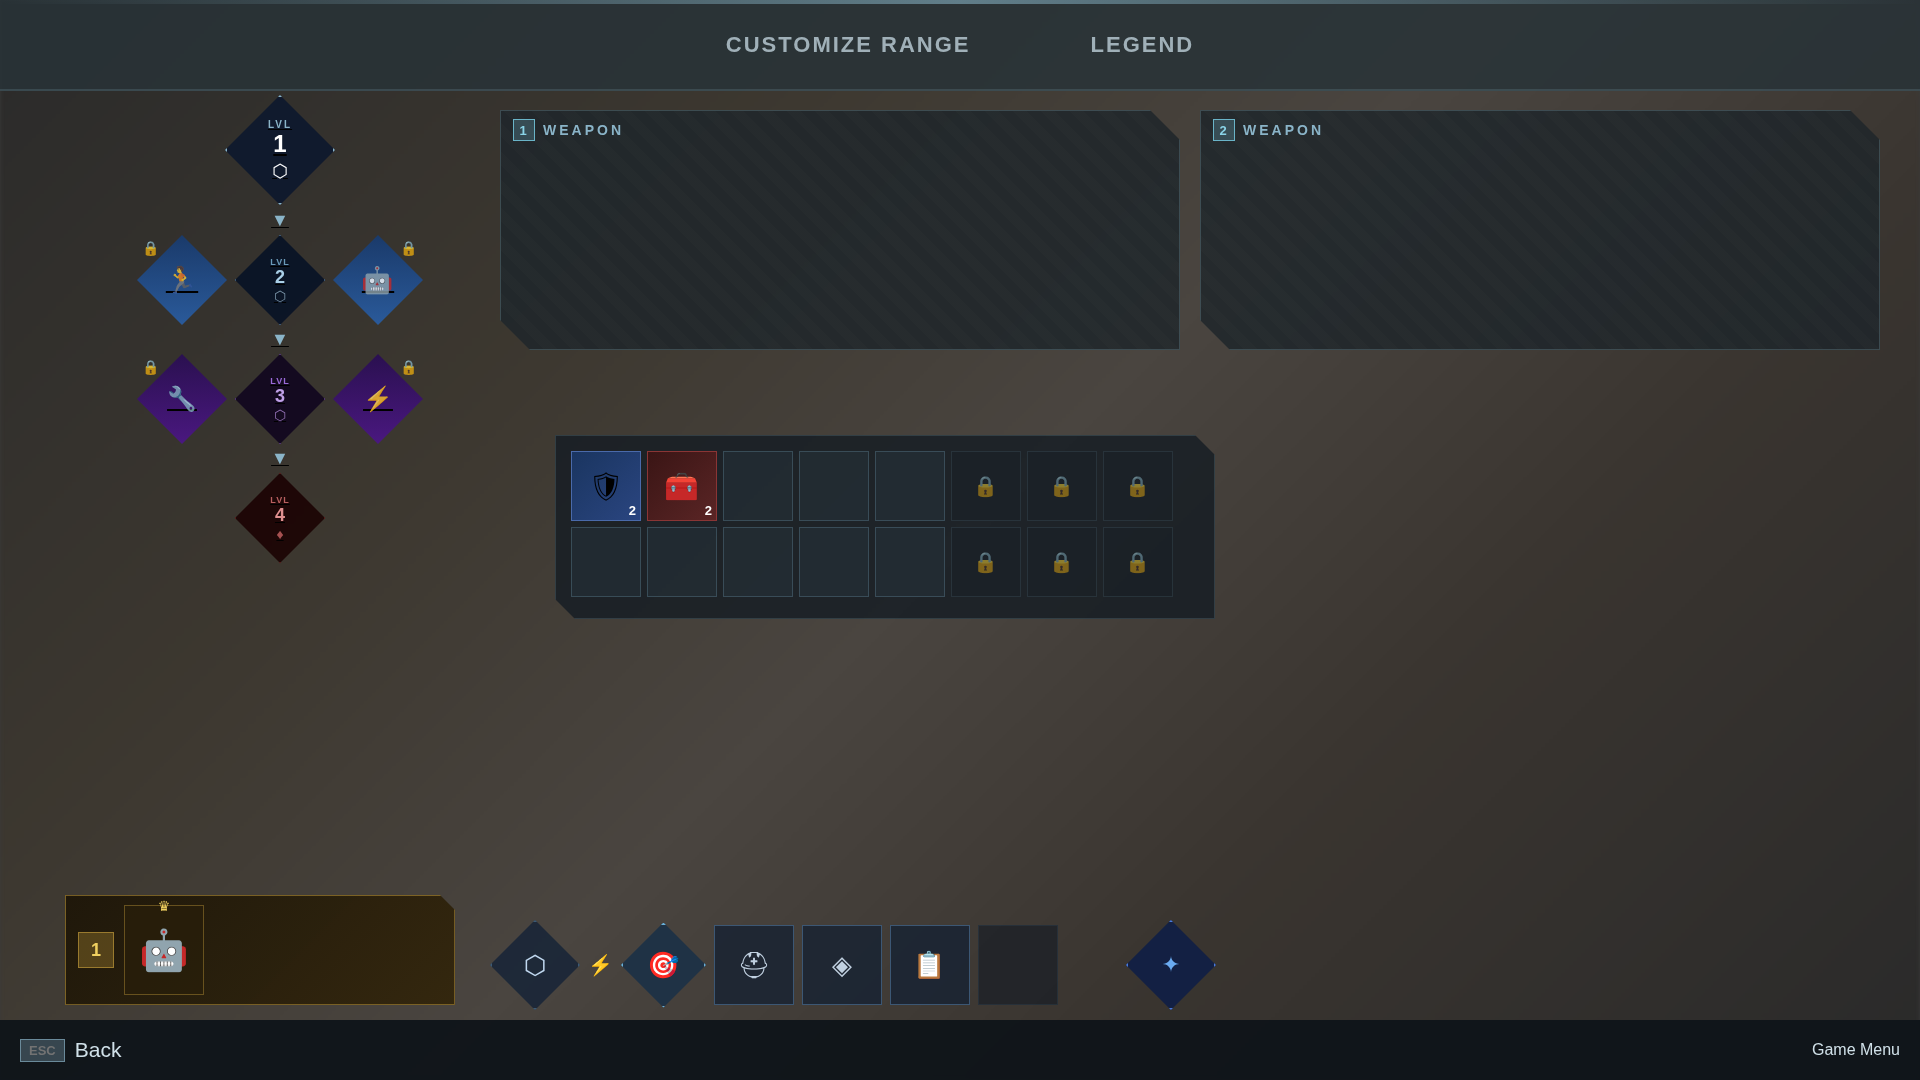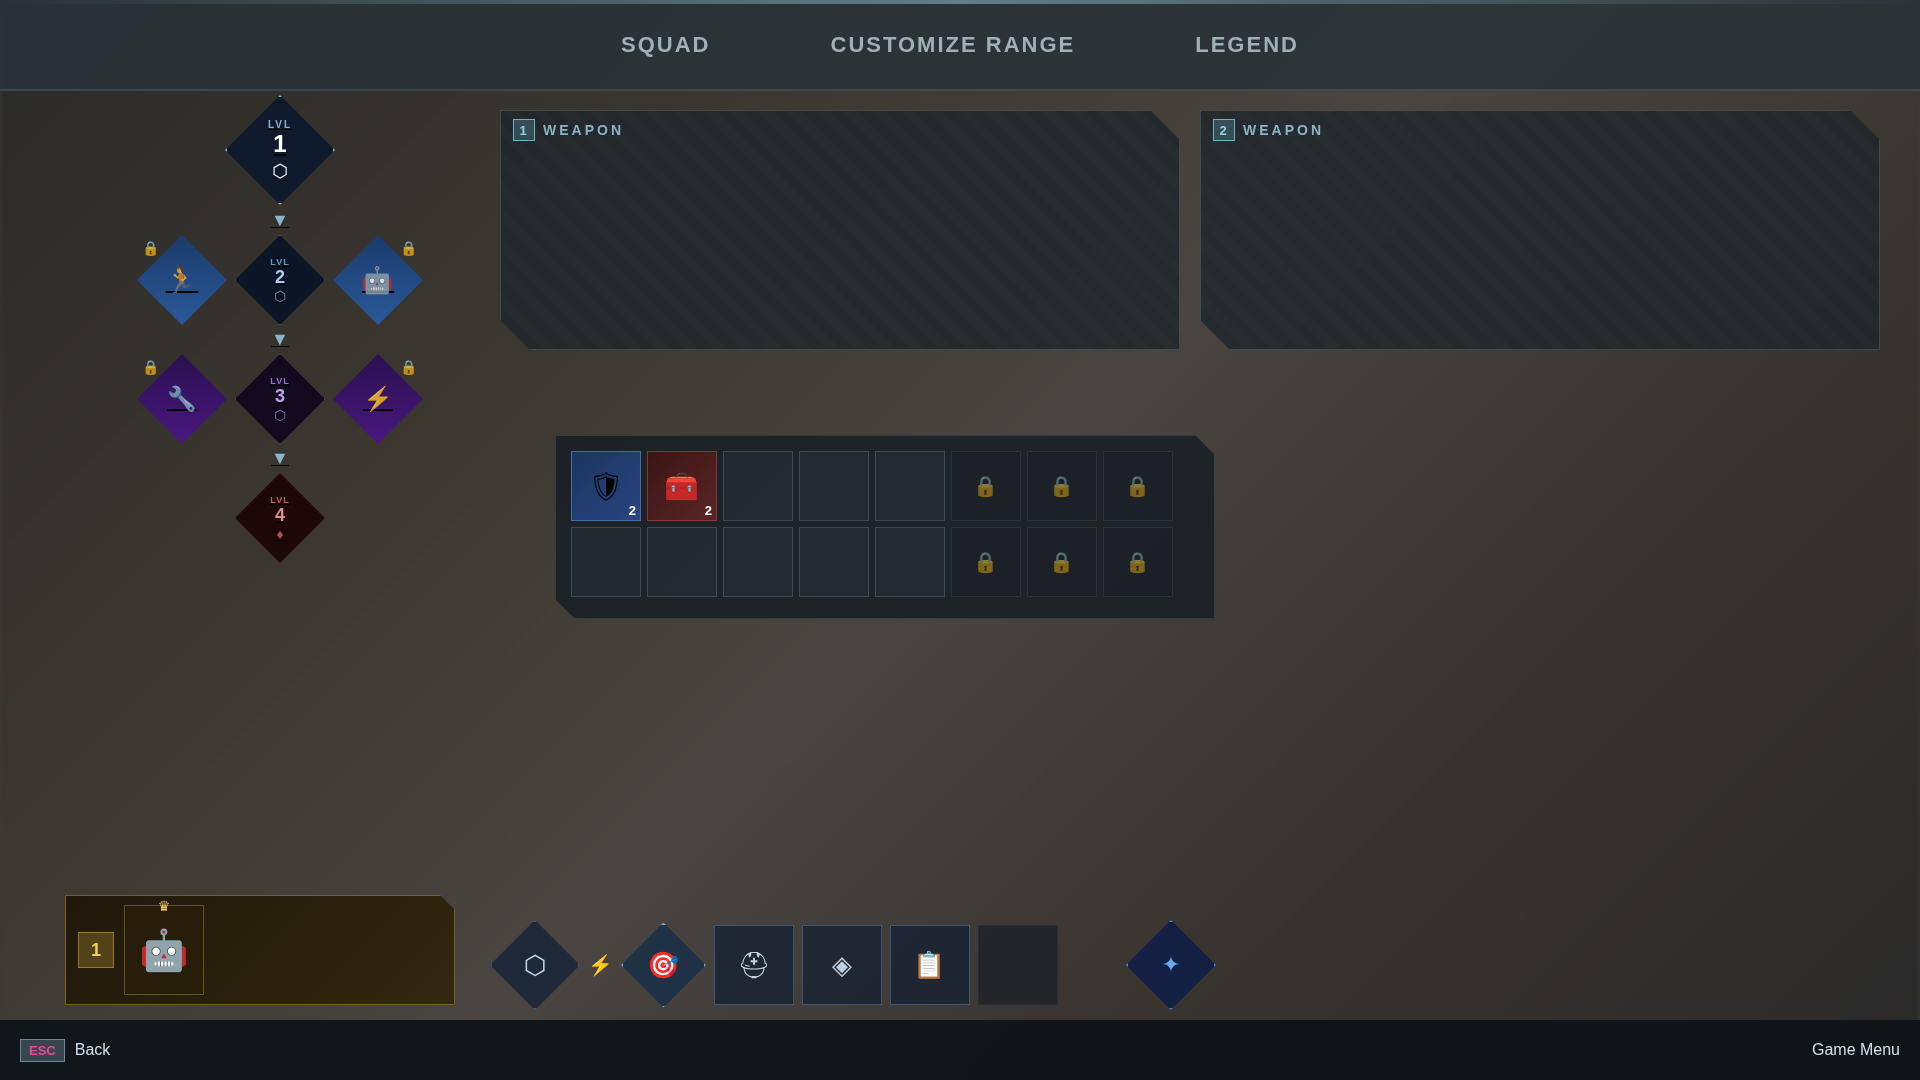--- a/index.html
+++ b/index.html
@@ -251,28 +251,28 @@
       display: flex;
       align-items: center;
       gap: 10px;
       cursor: pointer;
     }
 
     .esc-key {
       background: rgba(60,75,85,0.9);
       border: 1px solid #6a8a9a;
       padding: 3px 8px;
-      color: #ec4899;
+      color: #737373;
       font-size: 13px;
       font-weight: bold;
     }
 
     .back-text {
       color: #d0e0e8;
-      font-size: 16px;
+      font-size: 21px;
     }
 
     .game-menu {
       margin-left: auto;
       color: #d0e0e8;
       font-size: 16px;
       cursor: pointer;
     }
 
     
@@ -415,23 +415,20 @@
   </style>
 </head>
 <body>
 
 <div class="bg"></div>
 <div class="ui-layer">
 
   <div class="top-nav">
     <div class="top-nav-decoration"></div>
     <div class="nav-item">
-      <span>SQUAD</span>
-    </div>
-    <div class="nav-item">
       <span>CUSTOMIZE RANGE</span>
     </div>
     <div class="nav-item">
       <span>LEGEND</span>
     </div>
   </div>
 
   <div class="level-tree">
 
     <div class="lvl1-container">

